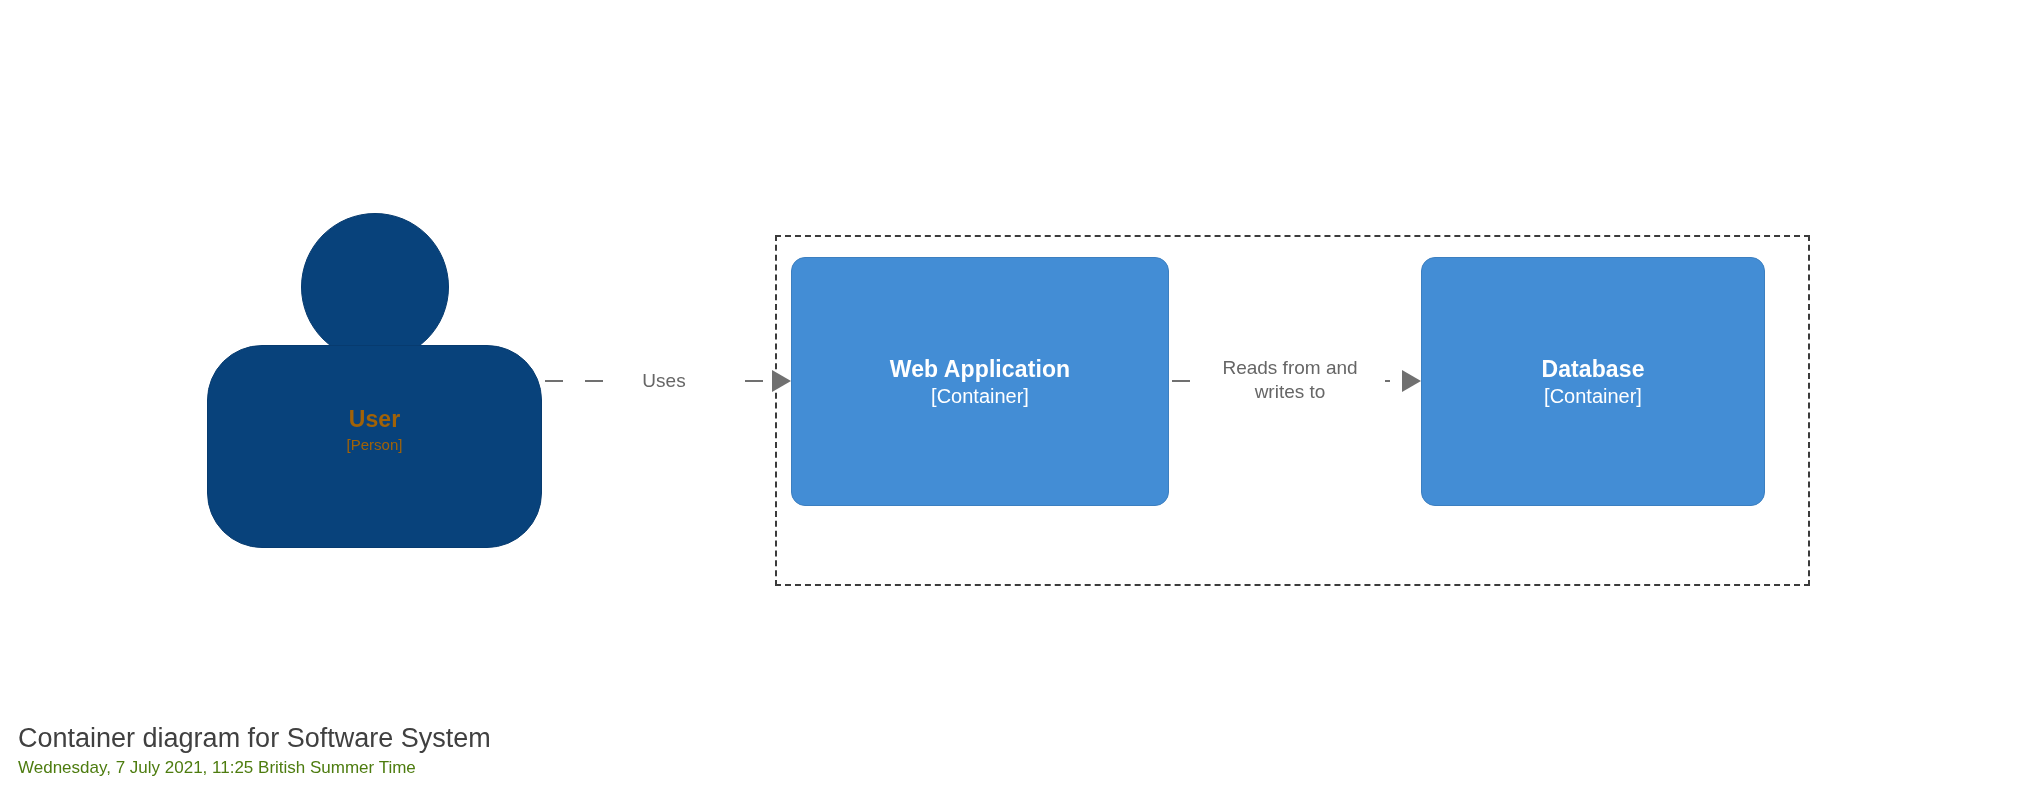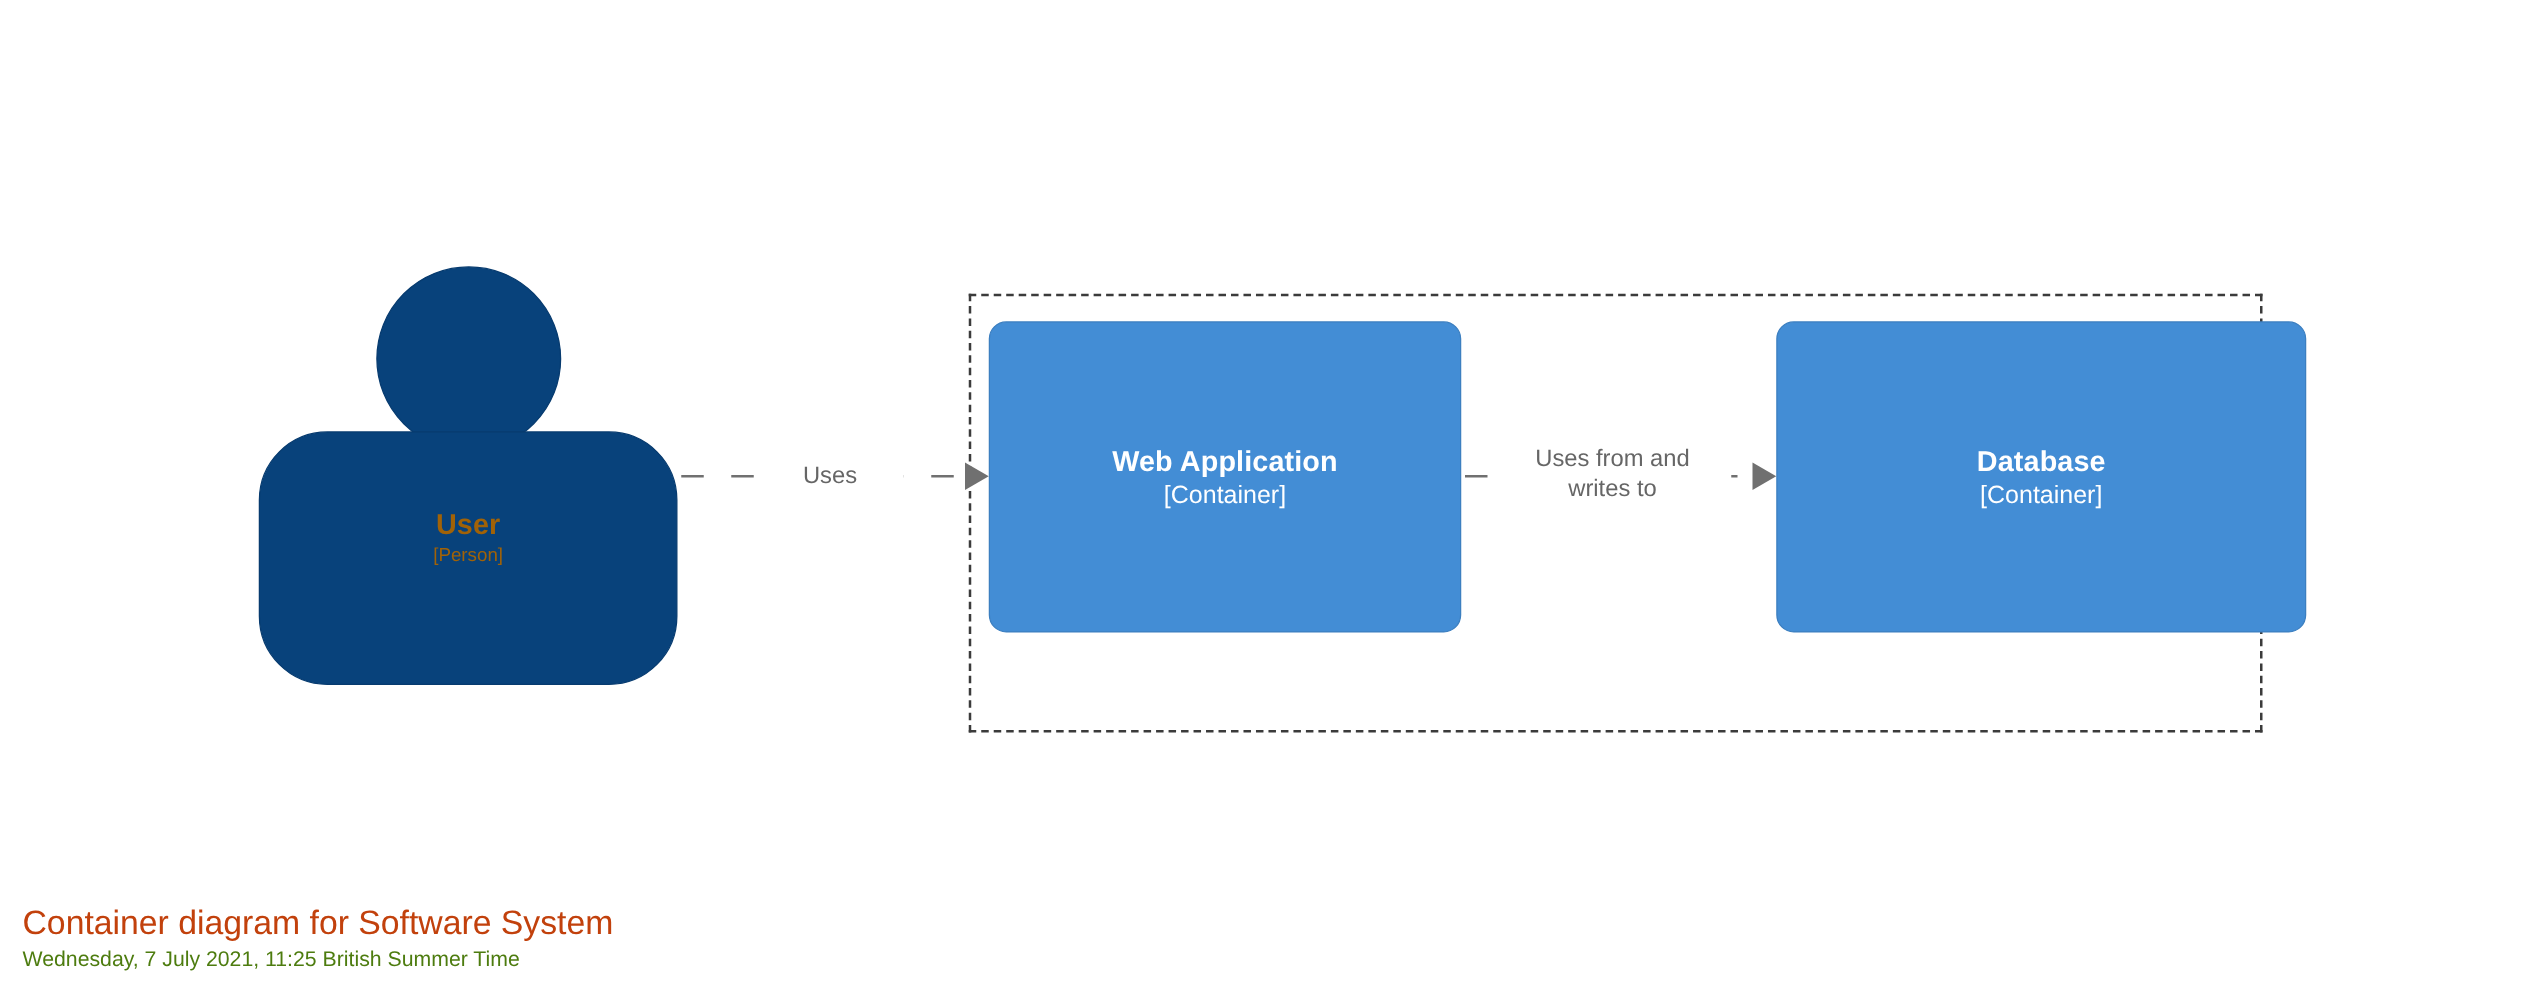--- a/index.html
+++ b/index.html
@@ -98,21 +98,21 @@
   }
   #box-webapp {
     left: 791px;
     top: 257px;
     width: 378px;
     height: 249px;
   }
   #box-database {
     left: 1421px;
     top: 257px;
-    width: 424px;
+    width: 344px;
     height: 249px;
   }
 
   
   .boundary {
     position: absolute;
     left: 775px;
     top: 235px;
     width: 1035px;
     height: 351px;
@@ -162,21 +162,21 @@
   }
 
   
   .caption {
     position: absolute;
     left: 18px;
     top: 721px;
   }
   .caption .cap-title {
     font-size: 27px;
-    color: #c2410c;
+    color: #404040;
     line-height: 34px;
   }
   .caption .cap-sub {
     font-size: 17px;
     color: #4d7c0f;
     line-height: 24px;
     margin-top: 1px;
   }
 </style>
 </head>
@@ -215,21 +215,21 @@
 
   <div class="container-box" id="box-database">
     <div class="el-name">Database</div>
     <div class="el-type">[Container]</div>
   </div>
 
 
   <div class="rel-label" id="rel-label-uses">Uses</div>
 
   <div class="rel-label" id="rel-label-rw">
-    <div>Uses from and</div>
+    <div>Reads from and</div>
     <div>writes to</div>
   </div>
 
   <div class="caption">
     <div class="cap-title">Container diagram for Software System</div>
     <div class="cap-sub">Wednesday, 7 July 2021, 11:25 British Summer Time</div>
   </div>
 
 </div>
 

